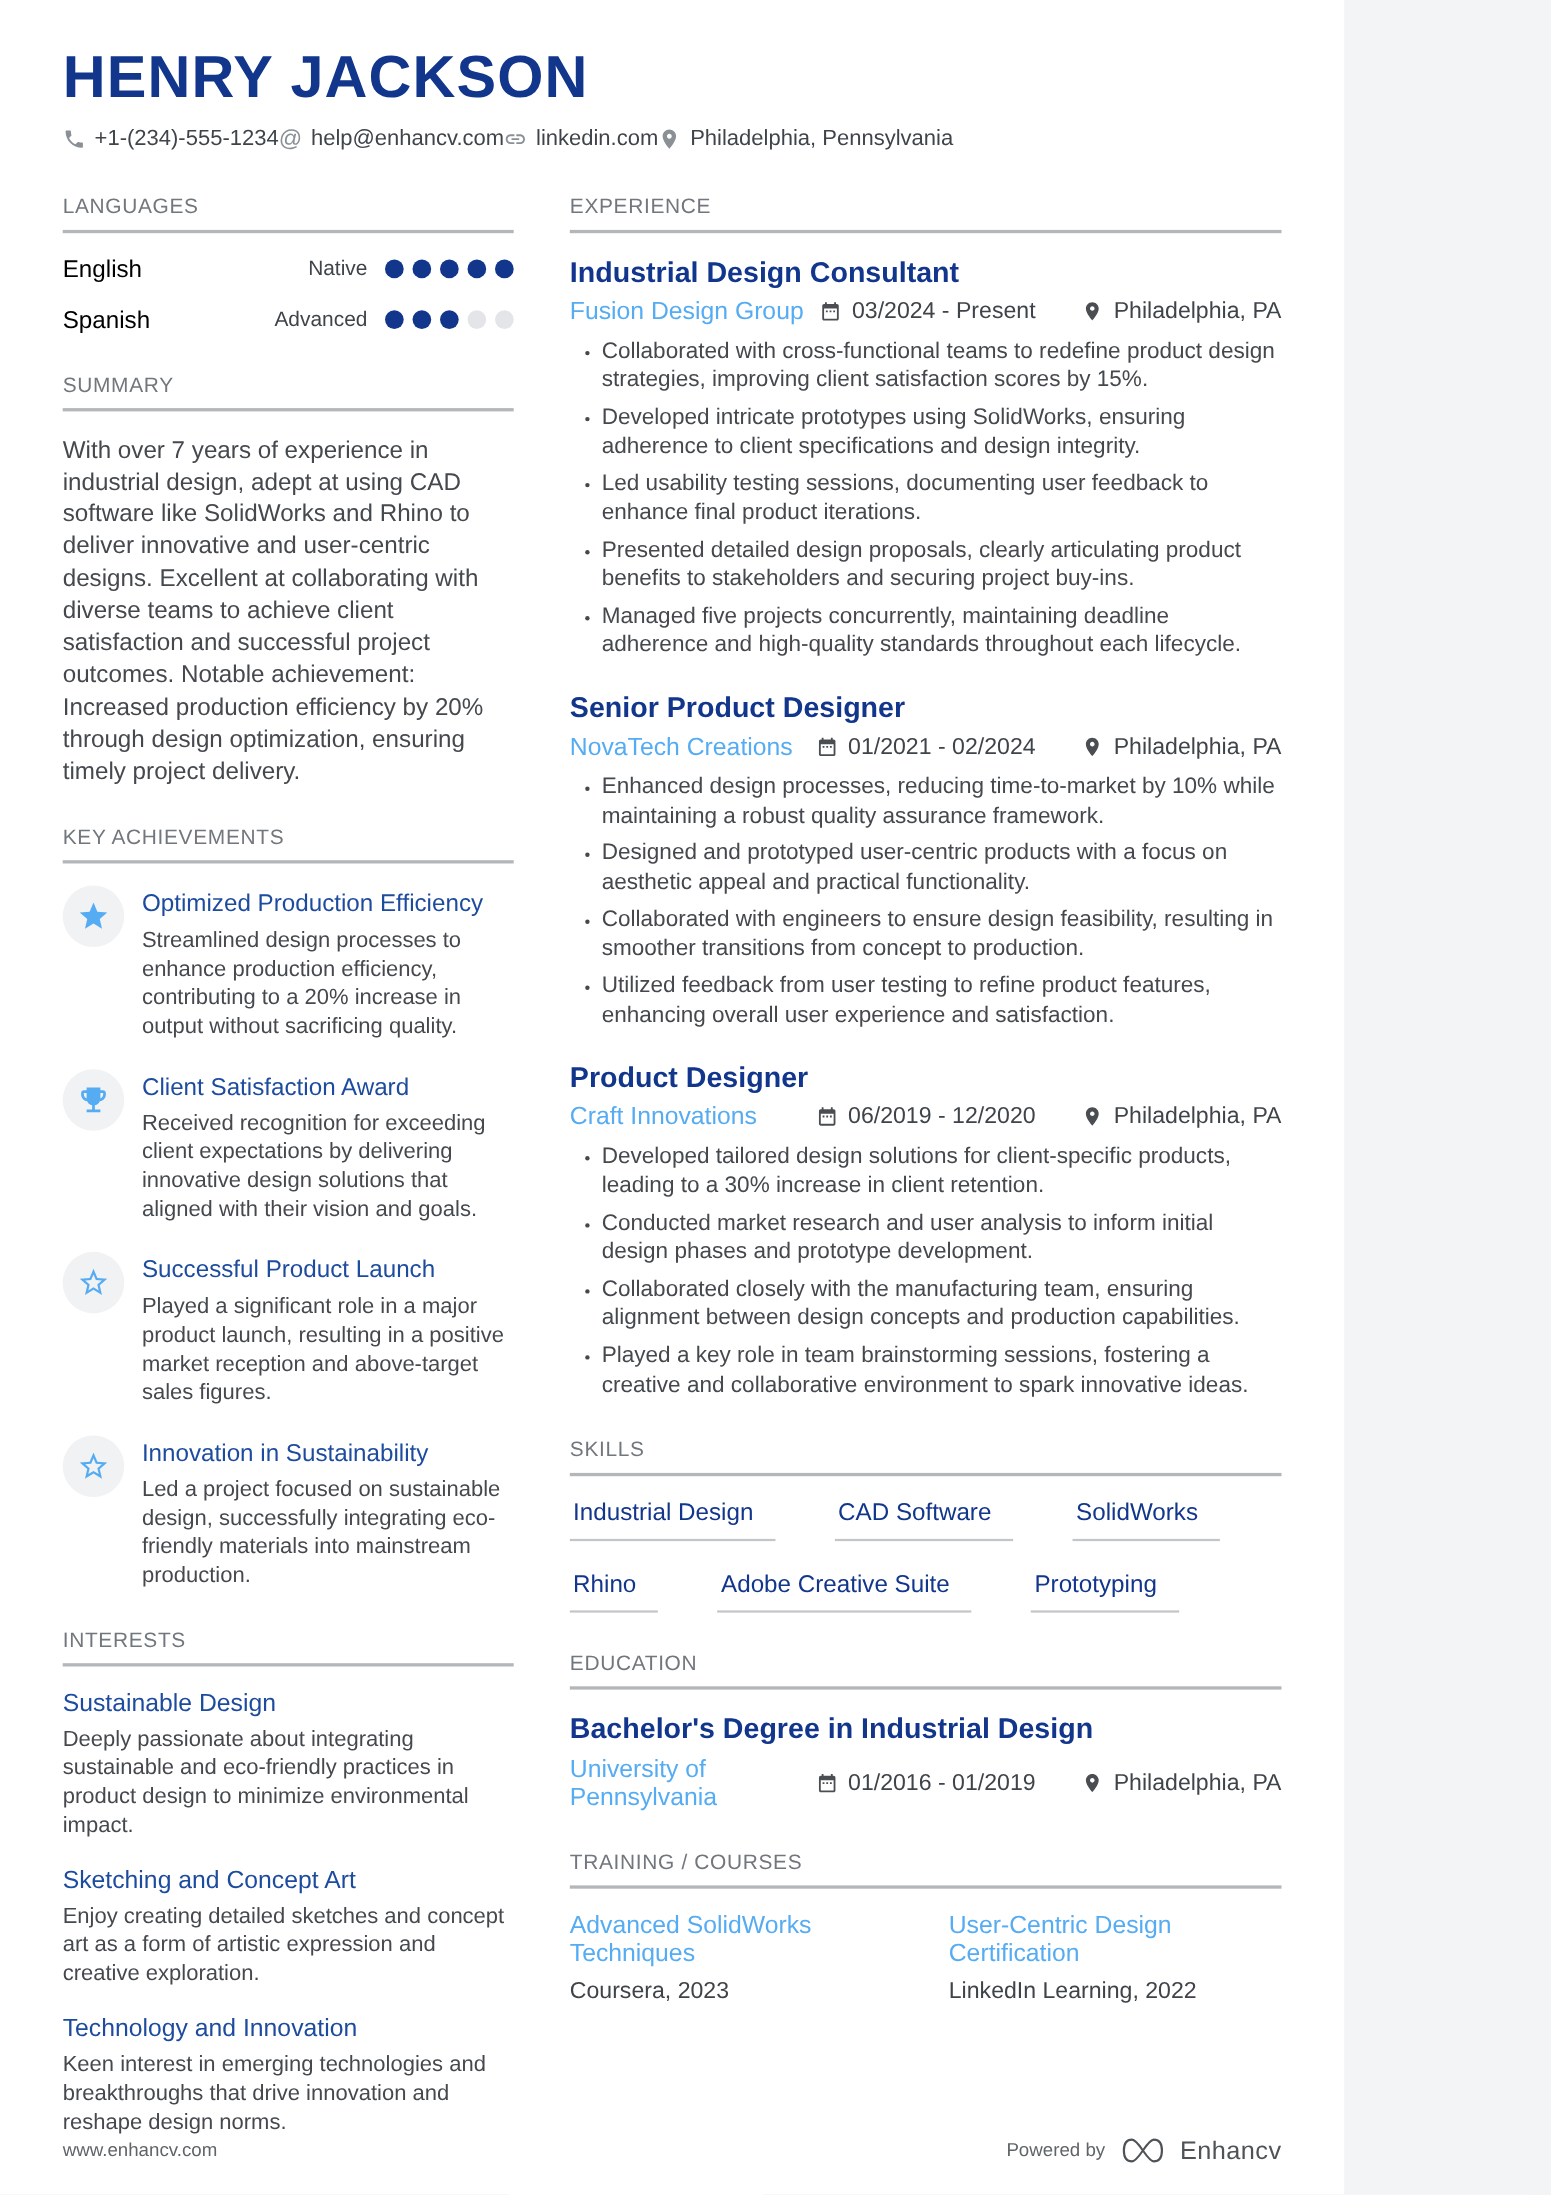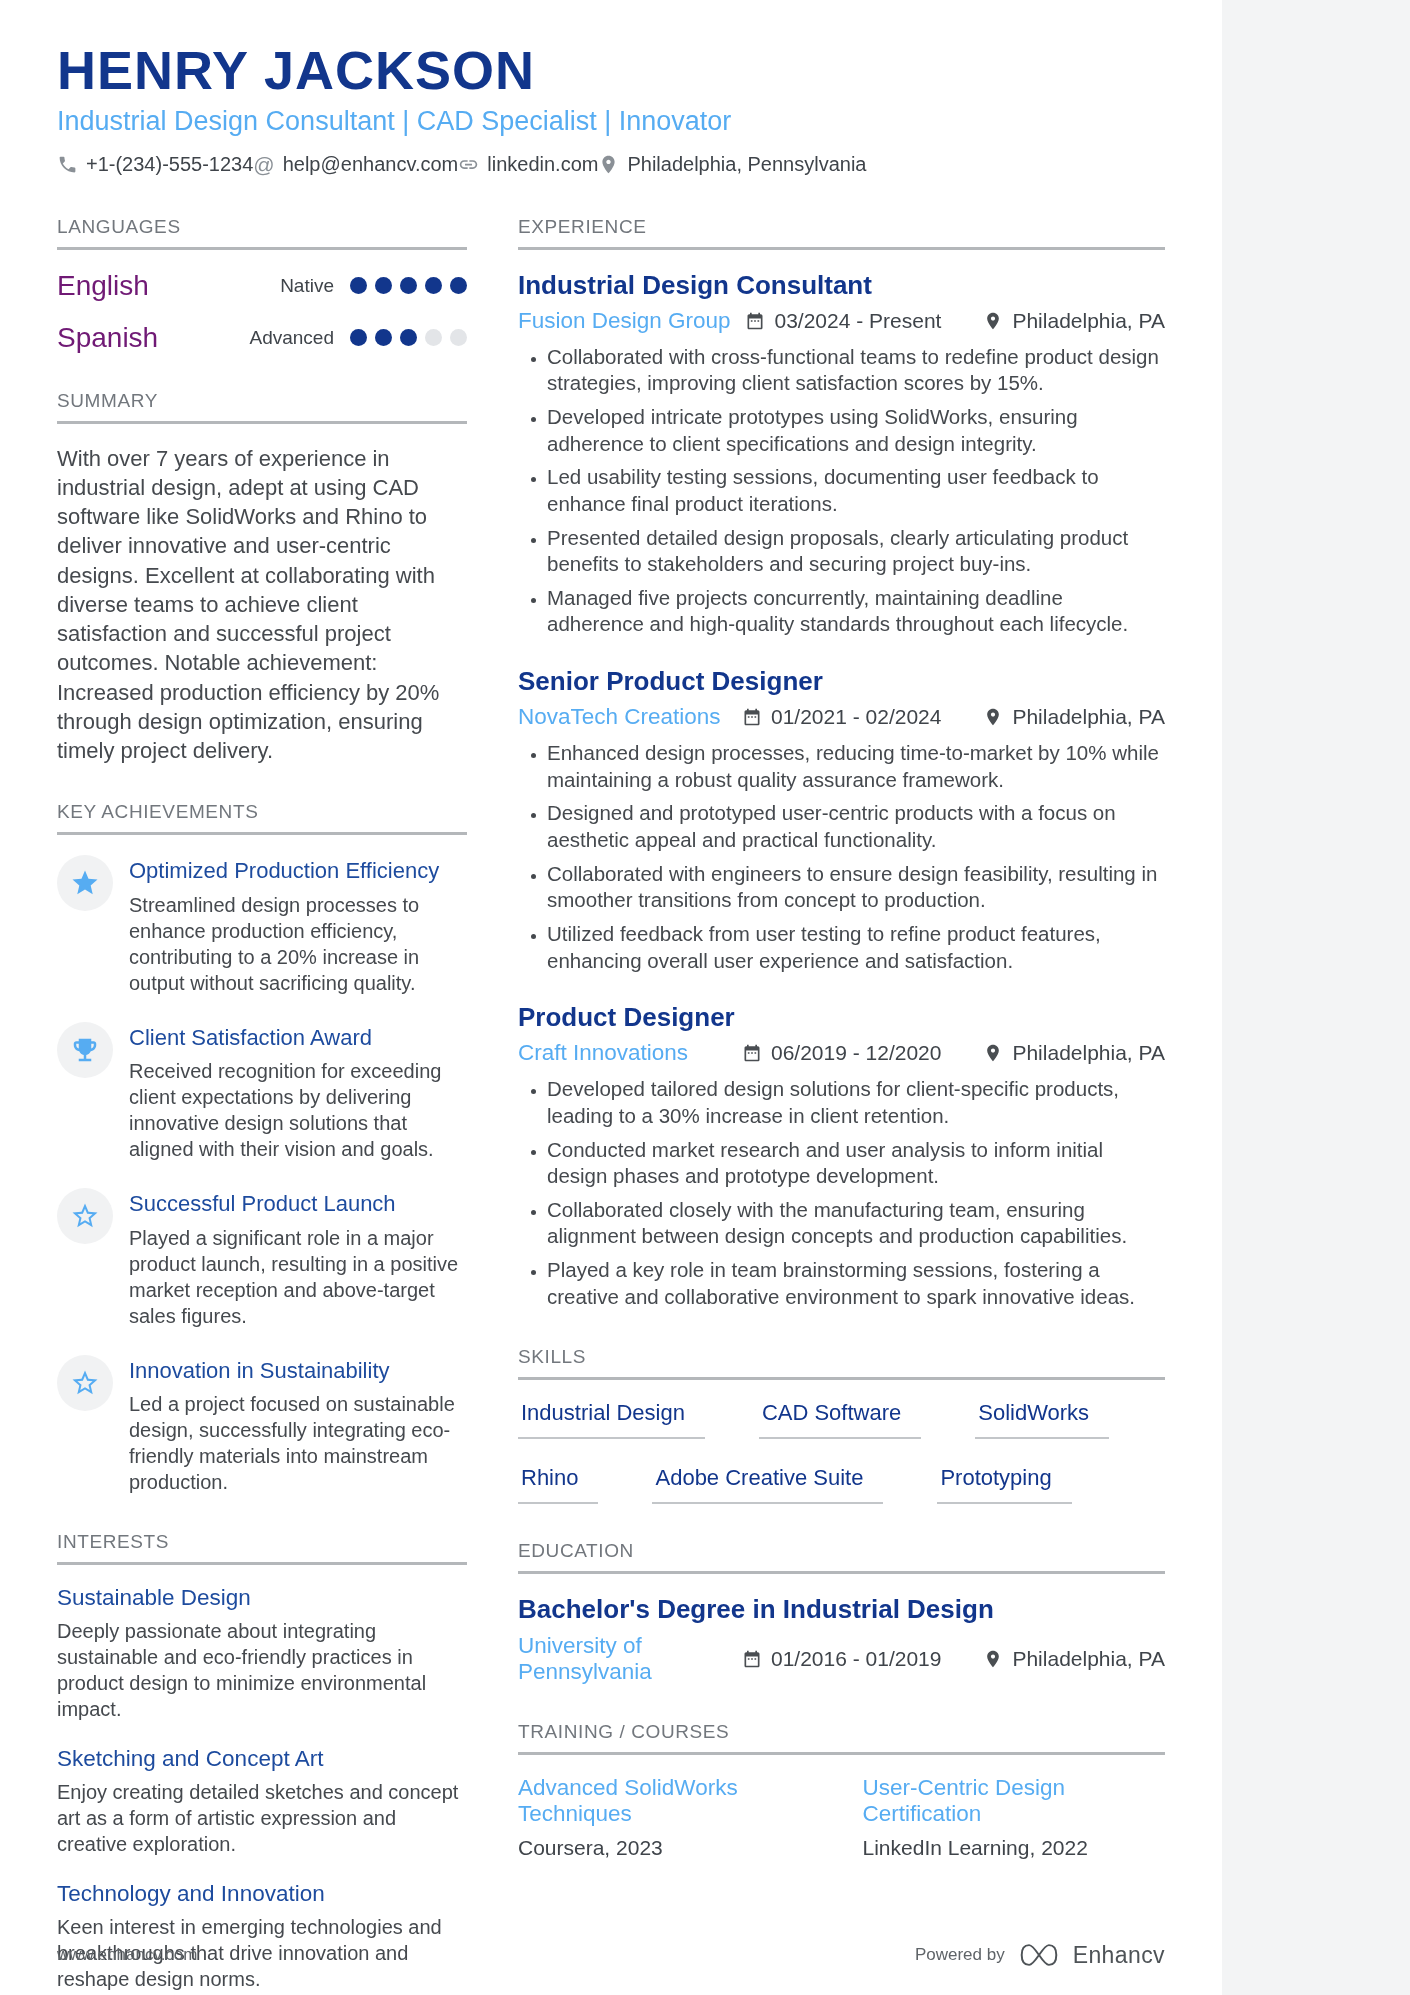--- a/index.html
+++ b/index.html
@@ -20,21 +20,21 @@
   .columns { display:flex; gap:51px; margin-top:40px; }
   .left-col { width:410px; flex:none; }
   .right-col { flex:1; min-width:0; }
   .section { margin-bottom:36px; }
   .sec-head {
     font-size:19px; font-weight:400; color:#72777d; letter-spacing:.6px;
     border-bottom:3px solid #b4b7ba; padding-bottom:9px; margin-bottom:20px;
   }
   
   .lang-row { display:flex; align-items:center; margin-bottom:20px; }
-  .lang-name { font-size:28px; color:#701a75; flex:1; }
+  .lang-name { font-size:22px; color:#000000; flex:1; }
   .lang-level { font-size:19px; color:#3f444a; margin-right:16px; }
   .dots { display:flex; gap:8px; }
   .dot { width:17px; height:17px; border-radius:50%; background:#e3e5e8; }
   .dot.filled { background:#12368c; }
   
   .summary-text { font-size:22px; line-height:1.33; color:#45494e; }
   
   .ach-item { display:flex; gap:16px; margin-bottom:26px; }
   .ach-icon { width:56px; height:56px; border-radius:50%; background:#f1f2f3; flex:none;
               display:flex; align-items:center; justify-content:center; }
@@ -75,21 +75,20 @@
   .brand-logo { width:42px; height:28px; stroke:#4e5357; fill:none; stroke-width:1.6; }
   .brand-name { font-size:23px; color:#4e5357; letter-spacing:.4px; }
 </style>
 </head>
 <body>
 
 <div class="page">
 
   <div>
     <div class="name">HENRY JACKSON</div>
-    <div class="subtitle">Industrial Design Consultant | CAD Specialist | Innovator</div>
     <div class="contact-row">
       <div class="contact-item">
         <svg class="cicon" viewBox="0 0 24 24">
             <path d="M6.62 10.79c1.44 2.83 3.76 5.14 6.59 6.59l2.2-2.21c.27-.27.67-.36 1.02-.24 1.12.37 2.33.57 3.57.57.55 0 1 .45 1 1V20c0 .55-.45 1-1 1-9.39 0-17-7.61-17-17 0-.55.45-1 1-1h3.5c.55 0 1 .45 1 1 0 1.25.2 2.45.57 3.57.11.35.03.74-.25 1.02l-2.2 2.2z"></path>
           </svg>
         <span>+1-(234)-555-1234</span>
       </div>
       <div class="contact-item">
         <span class="at-glyph">@</span>
         <span>help@enhancv.com</span>

